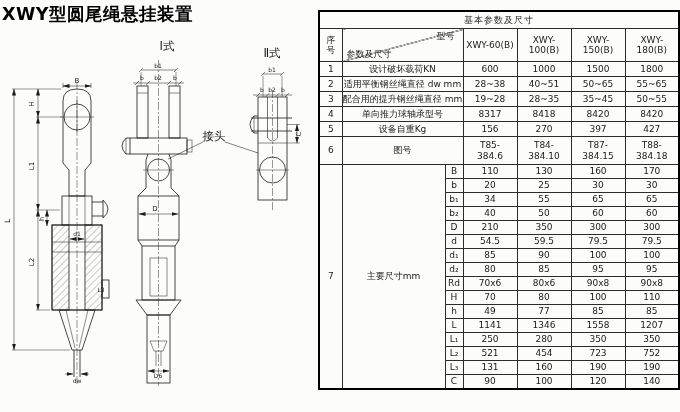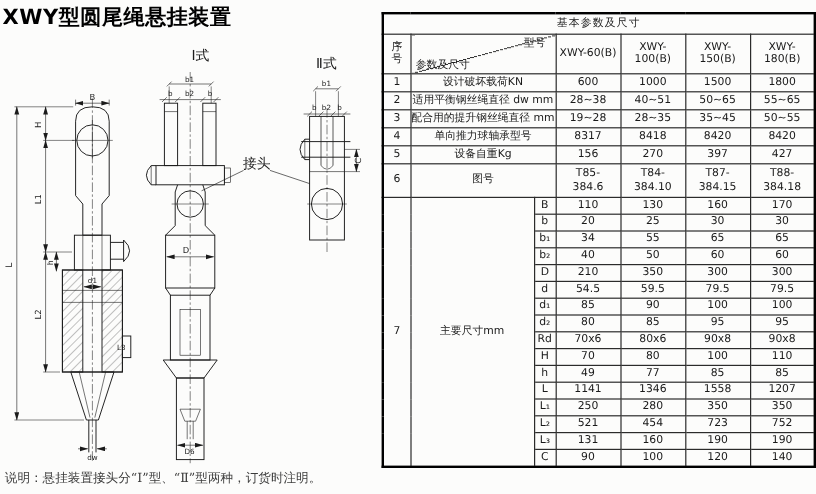--- a/index.html
+++ b/index.html
@@ -14,21 +14,21 @@
              border-collapse:collapse;table-layout:fixed;border:2px solid #000;background:#fcfcfb;}
   table.spec td{border:1px solid #2b2b2b;text-align:center;vertical-align:middle;
                 padding:0;font-size:9px;line-height:1.15;overflow:hidden;}
   td.tbl-title{height:16px;font-size:10px;letter-spacing:1px;}
   tr.head td{height:32px;}
   td.no-h{white-space:pre-line;font-size:9px;}
   td.model{font-size:9px;}
   td.diag{position:relative;background-image:linear-gradient(to bottom right,
           rgba(0,0,0,0) 49.5%,#2b2b2b 49.5%,#2b2b2b 50.6%,rgba(0,0,0,0) 50.6%);}
   td.diag .tr{position:absolute;top:2px;right:8px;font-size:9px;}
-  td.diag .bl{position:absolute;bottom:2px;left:4px;font-size:9px;font-family:Liberation Serif, serif;}
+  td.diag .bl{position:absolute;bottom:2px;left:4px;font-size:9px;}
   td.num{font-size:9px;}
   td.plabel{font-size:9px;margin-left:42px;}
   td.val{font-size:9.5px;white-space:pre-line;}
   td.dim{font-size:9px;}
   tr.r{height:15px;}
   tr.r6{height:28px;}
   tr.sub{height:14px;}
   svg text{font-family:"DejaVu Sans","Liberation Sans",sans-serif;}
 </style>
 </head>
@@ -190,21 +190,20 @@
         <text x="155" y="211" font-size="7" text-anchor="middle" fill="#1b1b1b">D</text>
         <text x="158" y="378" font-size="6" text-anchor="middle" fill="#1b1b1b">D6</text>
         <text x="272" y="72" font-size="6" text-anchor="middle" fill="#1b1b1b">b1</text>
         <text x="262" y="92" font-size="6" text-anchor="middle" fill="#1b1b1b">b</text>
         <text x="272" y="92" font-size="6" text-anchor="middle" fill="#1b1b1b">b2</text>
         <text x="283" y="92" font-size="6" text-anchor="middle" fill="#1b1b1b">b</text>
         <text x="301" y="134" font-size="7" text-anchor="middle" fill="#1b1b1b" transform="rotate(-90 301 134)">C</text>
       </g>
   </svg>
 
-  <div class="note">说明：悬挂装置接头分“Ⅰ”型、“Ⅱ”型两种，订货时注明。</div>
 
   <table class="spec">
     <colgroup>
       <col style="width:23px">
         <col style="width:103px">
         <col style="width:18px">
       <col style="width:54px">
         <col style="width:54px">
         <col style="width:54px">
         <col style="width:54px">

